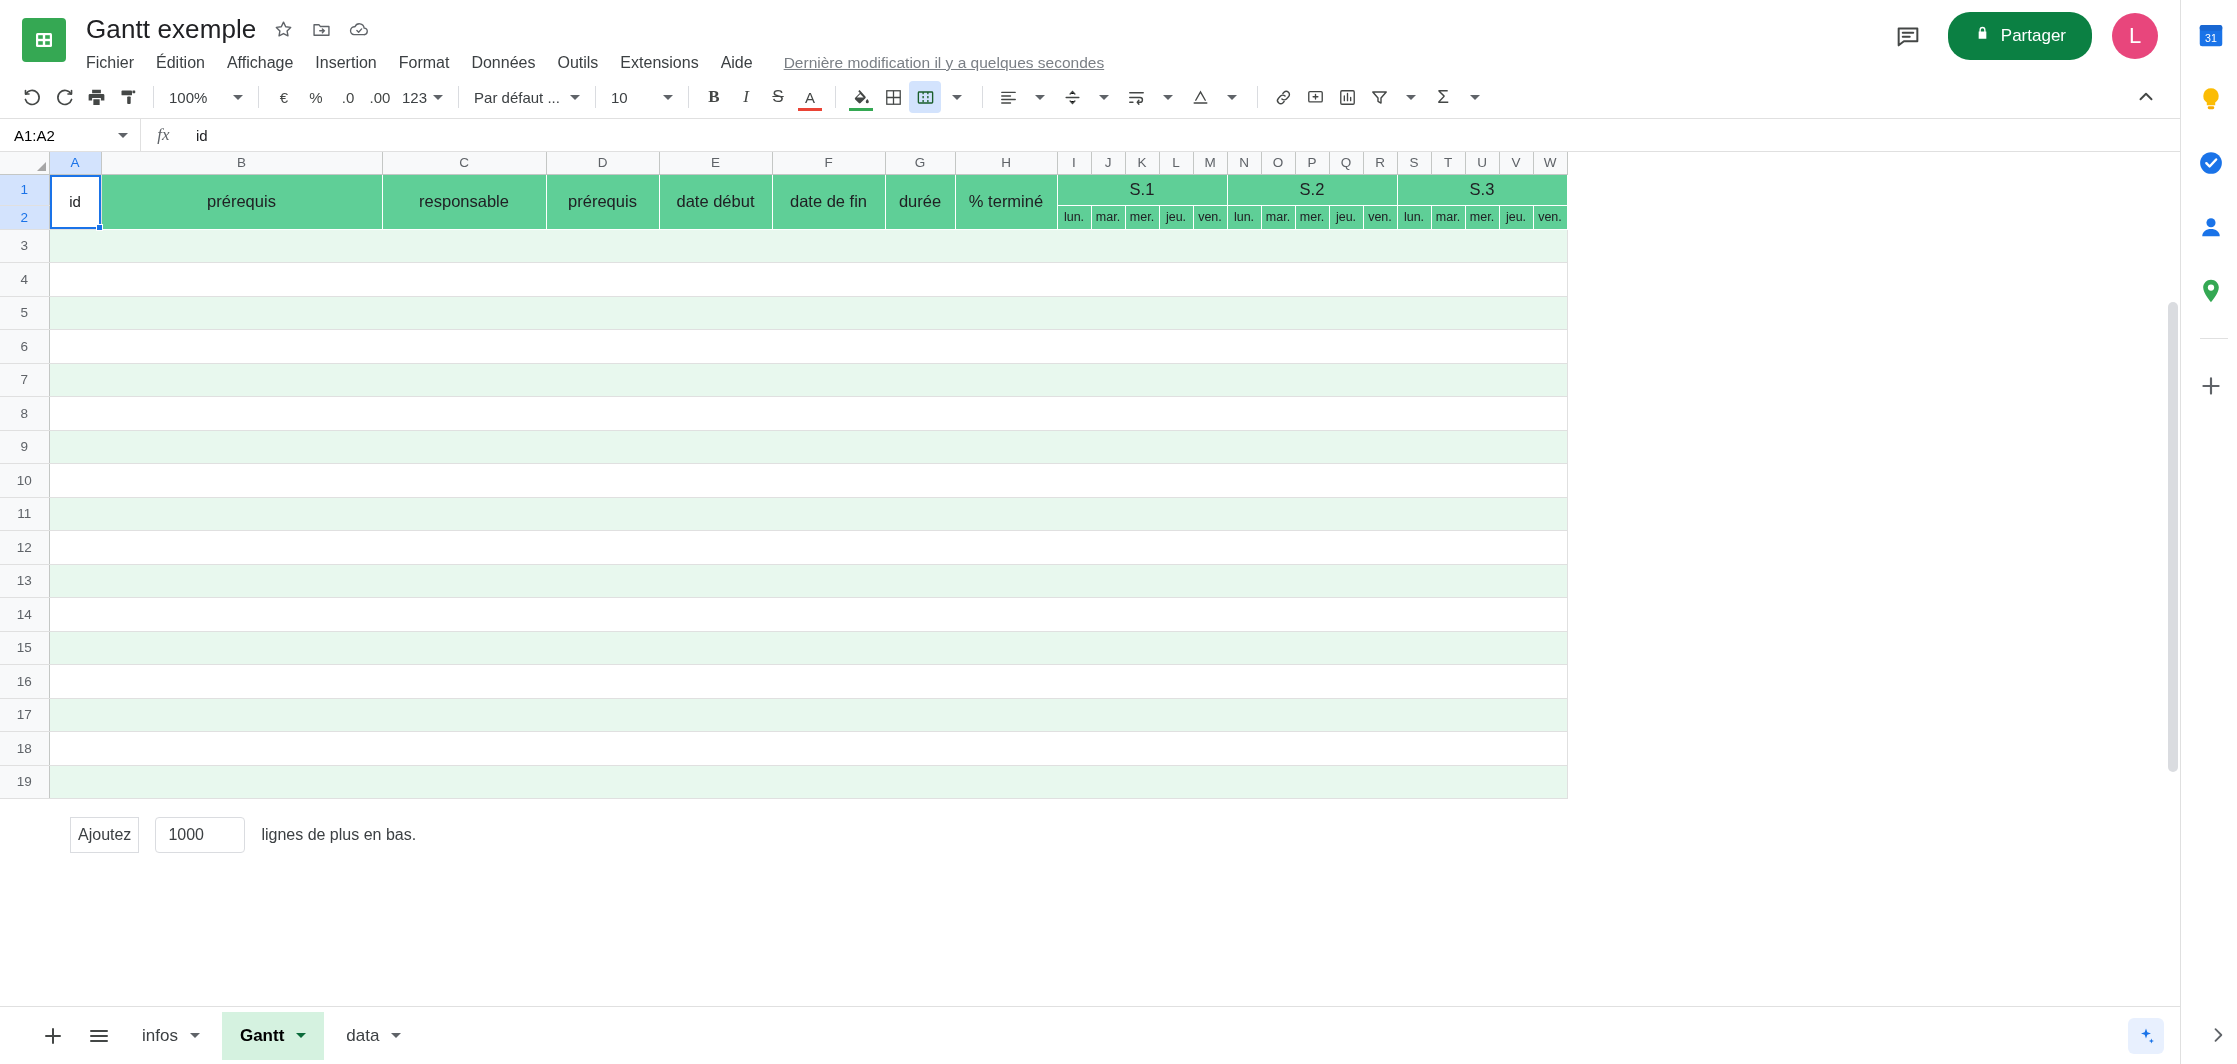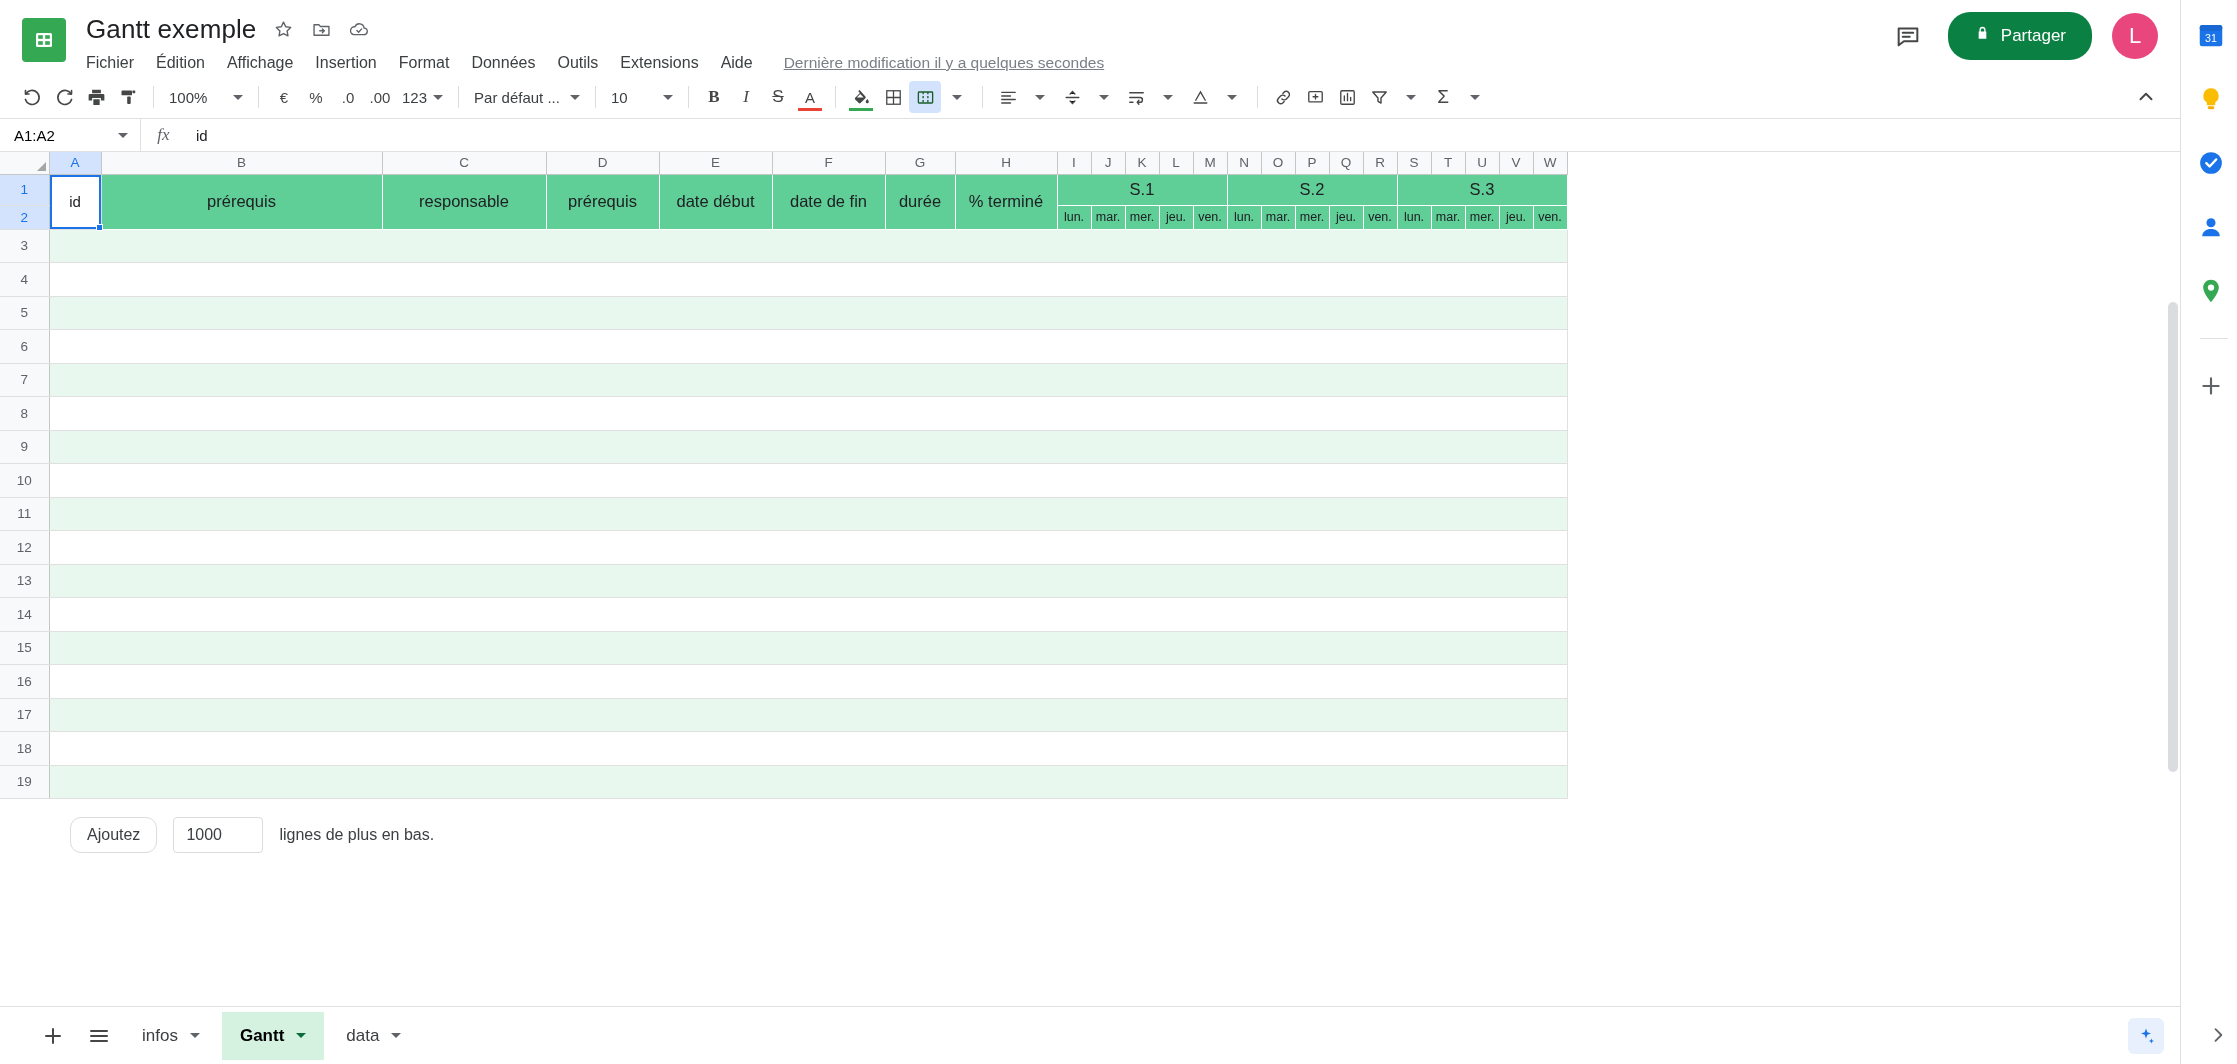--- a/index.html
+++ b/index.html
@@ -129,22 +129,22 @@
   }
   .selhandle {
     position: absolute; right: -4px; bottom: -4px; width: 7px; height: 7px;
     background: #1a73e8; border: 1px solid #fff;
   }
   .hdr-sel { background: #d3e3fd !important; color: #1a73e8 !important; font-weight: 500; }
 
   
   .addrows { display: flex; align-items: center; gap: 16px; padding: 18px 0 0 70px; }
   .addbtn {
-    border: 1px solid #dadce0; border-radius: 11px; background: #fff;
-    height: 36px; padding: 0 16px; font-size: 16px; color: #3c4043; cursor: pointer;
+    border: 1px solid #dadce0; border-radius: 0; background: #fff;
+    height: 36px; padding: 0 7px; font-size: 16px; color: #3c4043; cursor: pointer;
   }
   .addinput {
     border: 1px solid #dadce0; border-radius: 4px; background: #fff;
     height: 36px; width: 90px; padding: 0 12px; font-size: 16px; color: #3c4043;
     display: flex; align-items: center;
   }
   .addtext { font-size: 16px; color: #3c4043; }
 
   
   .sheetbar {

